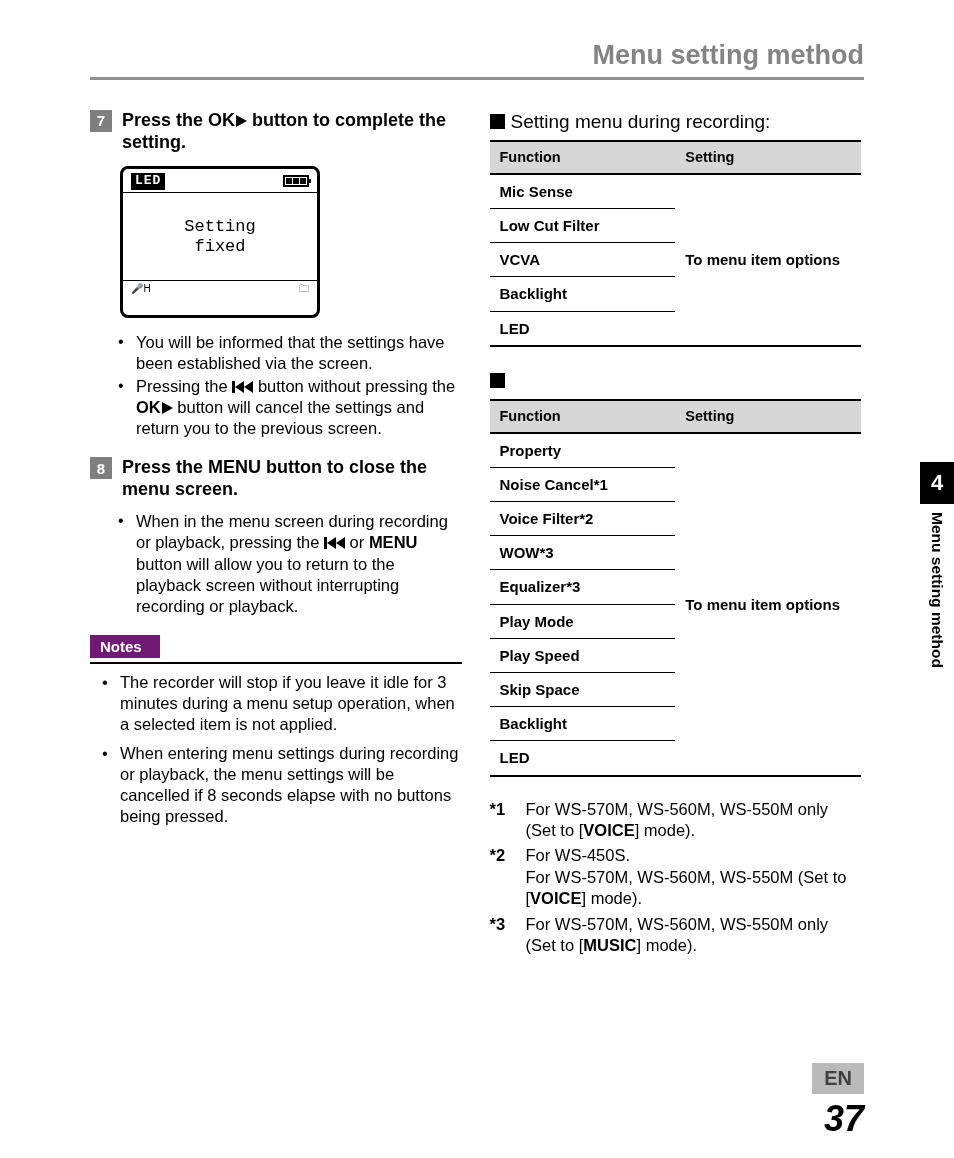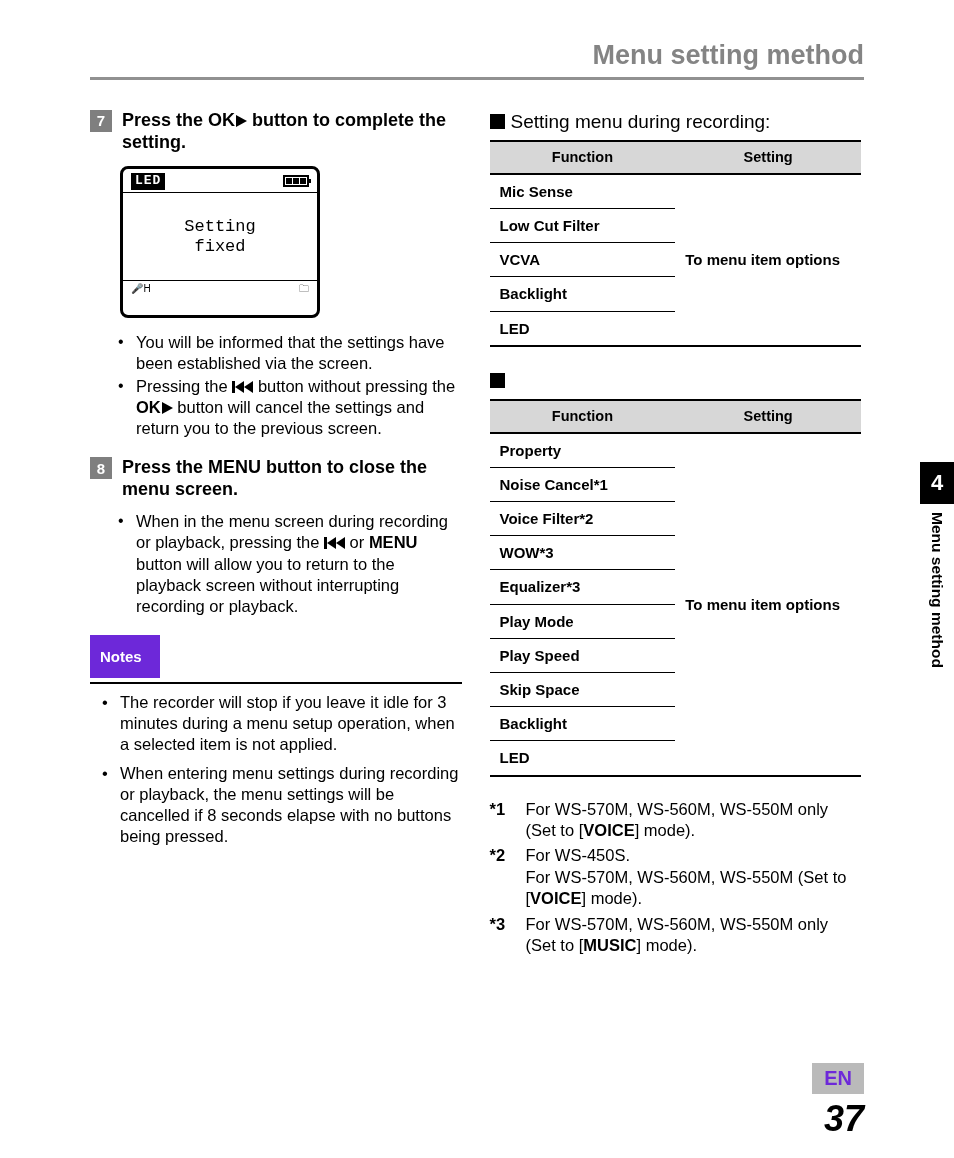--- a/index.html
+++ b/index.html
@@ -87,32 +87,32 @@
   .lcd-center{
     font-family:"Courier New",monospace; font-size:17px;
     text-align:center; margin-top:24px; line-height:1.2;
   }
   .lcd-line2{height:1.5px;background:#000;margin:22px -6px 0 -6px;}
   .lcd-bot{display:flex;justify-content:space-between;padding:2px 2px 0 2px;font-size:10px;}
   .bullets { padding-left: 46px; margin-bottom: 18px; }
   .bullets li { list-style: none; position: relative; margin-bottom: 2px; }
   .bullets li:before { content: "•"; position: absolute; left: -18px; font-size:16px; }
   .notes-header {
-    background:#6d28d9; color:#fff; font-weight:700;
-    font-size:15px; padding:12px 10px; width:70px; margin-bottom:4px;
+    background:#701a75; color:#fff; font-weight:700;
+    font-size:15px; padding:2px 10px; width:70px; margin-bottom:4px;
   }
   .notes-rule{height:1.5px;background:#000;margin-bottom:8px;}
   .notes-list{padding-left:30px;}
   .notes-list li{list-style:none;position:relative;margin-bottom:8px;}
   .notes-list li:before{content:"•";position:absolute;left:-18px;}
   .sq{display:inline-block;width:15px;height:15px;background:#000;margin-right:6px;vertical-align:-1px;}
   .subhead{font-weight:400;font-size:19px;margin-bottom:6px;}
   table.settings{width:100%;border-collapse:collapse;margin-bottom:22px;}
   table.settings th{
-    background:#d7d7d7;font-size:14.5px;font-weight:700;text-align:center;
+    background:#d7d7d7;font-size:14.5px;font-weight:700;text-align:left;
     padding:6px 10px;border-top:2px solid #000;border-bottom:2px solid #000;
   }
   table.settings th+th{border-left:none;}
   table.settings td{
     font-size:15px;font-weight:700;padding:7px 10px;
     border-bottom:1.5px solid #000;
   }
   table.settings td.setting-cell{
     font-weight:700;text-align:left;vertical-align:middle;
     border-bottom:2px solid #000;
@@ -127,21 +127,21 @@
     display:flex;align-items:center;justify-content:center;
     font-size:22px;font-weight:700;
   }
   .side-label{
     position:absolute; right:8px; top:512px;
     writing-mode:vertical-rl;
     font-weight:700; font-size:15.5px;
   }
   .lang-badge{
     position:absolute; right:90px; bottom:64px;
-    background:#bababa;color:#6d28d9;font-weight:700;
+    background:#bababa;color:#404040;font-weight:700;
     font-size:20px;padding:4px 12px;
   }
   .page-num{
     position:absolute; right:90px; bottom:18px;
     font-size:36px;font-weight:700;font-style:italic;
   }
 </style>
 </head>
 <body>
 

